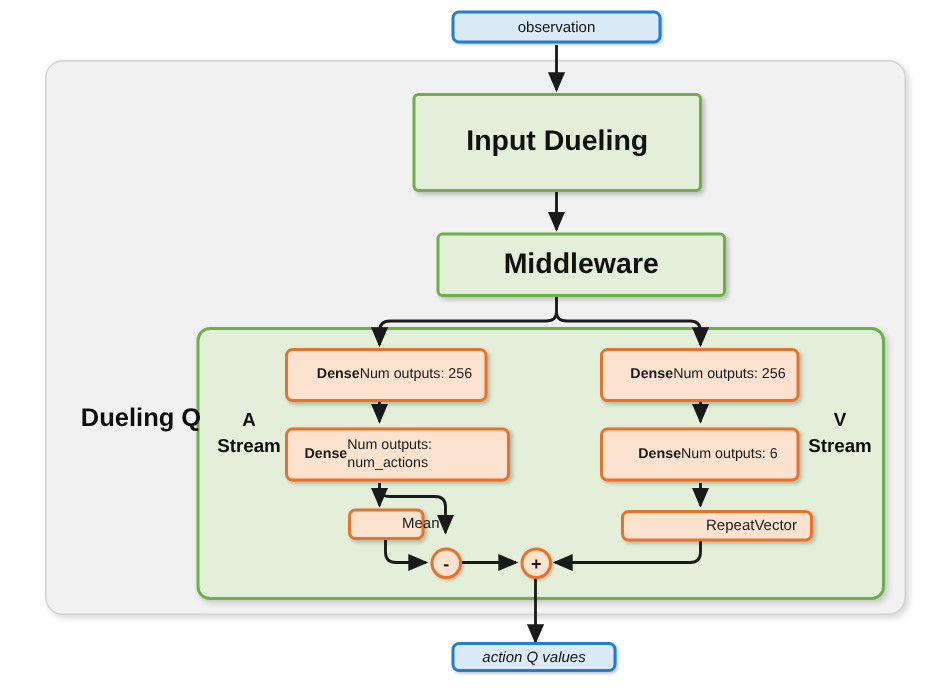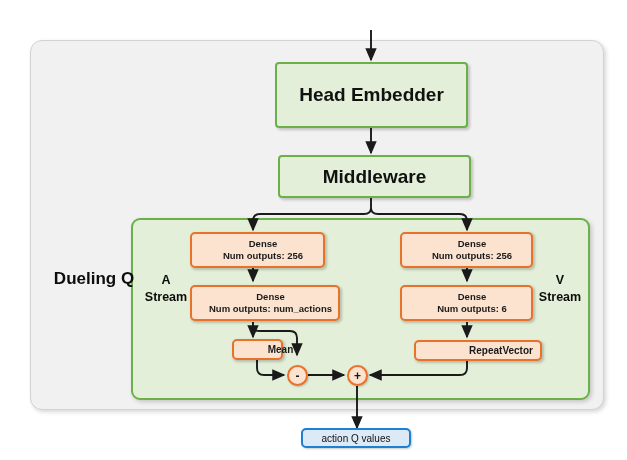--- a/index.html
+++ b/index.html
@@ -61,30 +61,30 @@
     border-radius: 9px;
     box-shadow: 2px 2px 4px rgba(0,0,0,0.18);
   }
 
   
   .op-box {
     background: #fce3d0;
     border: 2px solid #e8722a;
     border-radius: 5px;
     display: flex;
-    flex-direction: column;
+    flex-direction: row;
     align-items: center;
     justify-content: center;
     color: #1a1a1a;
     box-shadow: 1.5px 1.5px 2.5px rgba(0,0,0,0.20);
     padding-left: 11px;
   }
   .op-title { font-size: 9.5px; font-weight: bold; line-height: 12px; }
-  .op-sub   { font-size: 9.5px; font-weight: bold; line-height: 12px; }
-  .op-single { font-size: 10px; font-weight: bold; margin-left: 35px; }
+  .op-sub   { font-size: 9.5px; font-weight: normal; line-height: 12px; }
+  .op-single { font-size: 10px; font-weight: normal; margin-left: 35px; }
 
   
   .op-circle {
     width: 21px; height: 21px;
     border-radius: 50%;
     background: #fce3d0;
     border: 2.5px solid #e8722a;
     display: flex; align-items: center; justify-content: center;
     font-size: 12px; font-weight: bold; color: #1a1a1a;
     box-shadow: 1px 1px 2px rgba(0,0,0,0.20);
@@ -141,26 +141,29 @@
       <path d="M467,268 L467,281" marker-end="url(#arrow)"></path>
 
       <path d="M467,322 L467,337" marker-end="url(#arrow)"></path>
 
       <path d="M467,360 L467,368 Q467,375 460,375 L370,375" marker-end="url(#arrow)"></path>
 
       <path d="M357,386 L357,428" marker-end="url(#arrow)"></path>
     </g>
   </svg>
 
+  <div class="abs io-box" style="left:301px; top:7px; width:140px; height:22px;">
+    <span>observation</span>
+  </div>
 
   <div class="abs green-box" style="left:275px; top:62px; width:193px; height:66px;">
-    <span>Head Embedder</span>
-  </div>
-
-  <div class="abs green-box" style="left:278px; top:155px; width:193px; height:43px;">
+    <span>Input Dueling</span>
+  </div>
+
+  <div class="abs green-box" style="left:291px; top:155px; width:193px; height:43px;">
     <span>Middleware</span>
   </div>
 
   <div class="abs label-big" style="left:34px; top:268px; width:96px;">
     <div>Dueling Q</div>
   </div>
 
   <div class="abs label-stream" style="left:140px; top:272px; width:52px;">
     <div>A</div>
     <div>Stream</div>
@@ -200,17 +203,17 @@
 
   <div class="abs op-box" style="left:400px; top:285px; width:133px; height:36px;">
     <span class="op-title">Dense</span>
     <span class="op-sub">Num outputs: 6</span>
   </div>
 
   <div class="abs op-box" style="left:414px; top:340px; width:128px; height:21px;">
     <span class="op-single">RepeatVector</span>
   </div>
 
-  <div class="abs io-box" style="left:301px; top:428px; width:110px; height:20px;">
+  <div class="abs io-box" style="left:301px; top:428px; width:110px; height:20px;font-style:italic;">
     <span>action Q values</span>
   </div>
 
 </div>
 
 </body></html>

